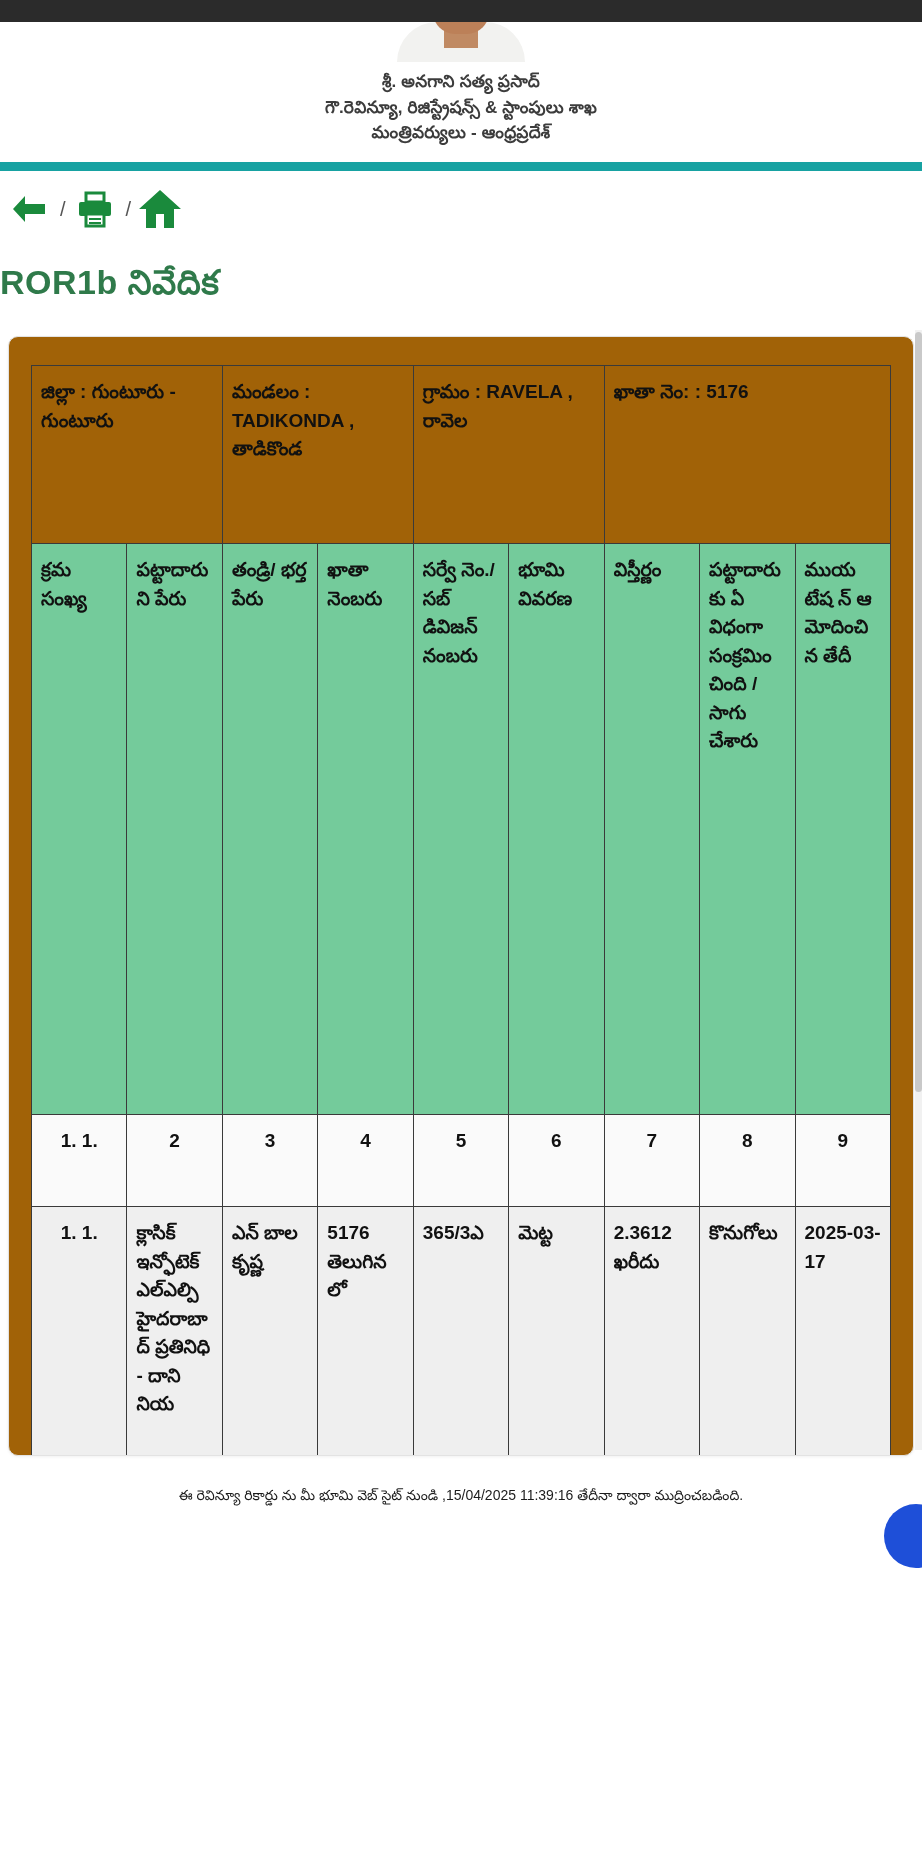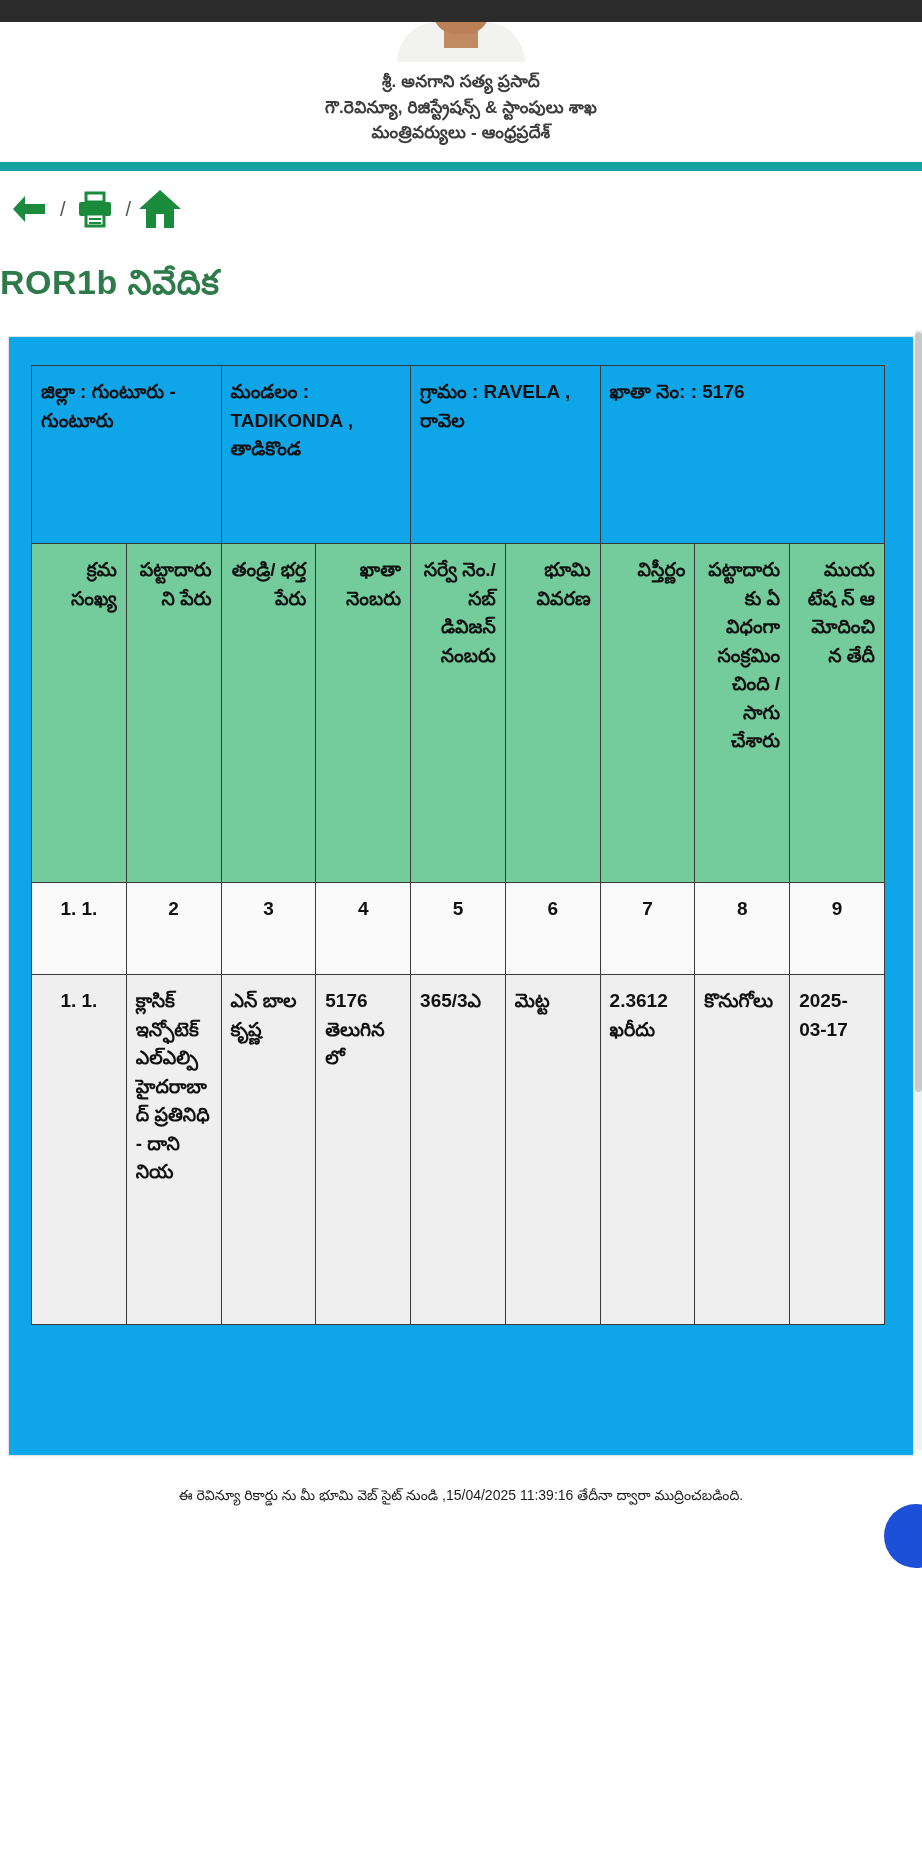--- a/index.html
+++ b/index.html
@@ -109,25 +109,25 @@
     color: #2f7a4a;
     font-size: 34px;
     font-weight: 800;
     letter-spacing: .5px;
     padding: 16px 0 26px 0;
   }
 
   
   .card {
     margin: 0 8px;
-    background: #0ea5e9;
+    background: #a16207;
     border: 1px solid #e3e3e3;
-    border-radius: 2px;
+    border-radius: 10px;
     box-shadow: 0 1px 3px rgba(0,0,0,.06);
-    padding: 28px 28px 0 22px;
+    padding: 28px 22px 0 22px;
     height: 1120px;
     overflow: hidden;
     position: relative;
   }
 
   table.grid {
     border-collapse: collapse;
     width: 100%;
     table-layout: fixed;
   }
@@ -147,24 +147,24 @@
   .info-row td {
     height: 178px;
     font-size: 19px;
     font-weight: 700;
   }
 
   
   .hdr-row th {
     background: #74cb9b;
     color: #0d2e1c;
-    text-align: right;
-    font-weight: 700;
-    font-size: 19px;
-    height: 339px;
+    text-align: left;
+    font-weight: 700;
+    font-size: 19px;
+    height: 571px;
     vertical-align: top;
     padding-top: 18px;
     line-height: 1.62;
   }
 
   
   .num-row td {
     background: #fafafa;
     color: #9c9c9c;
     text-align: center;

